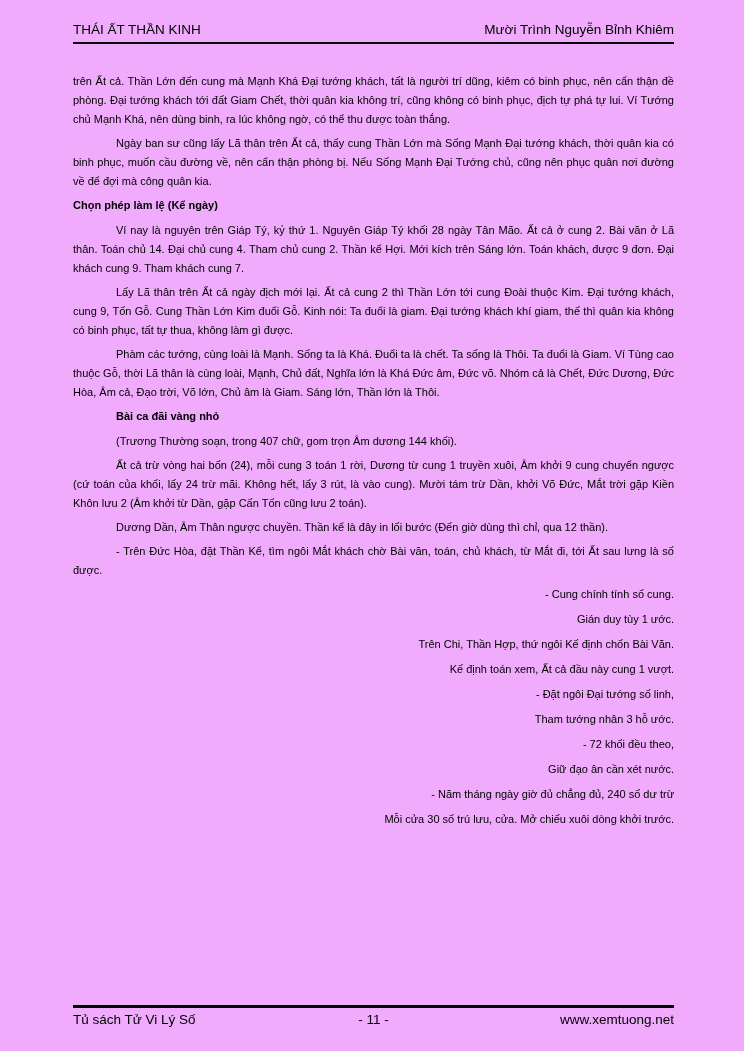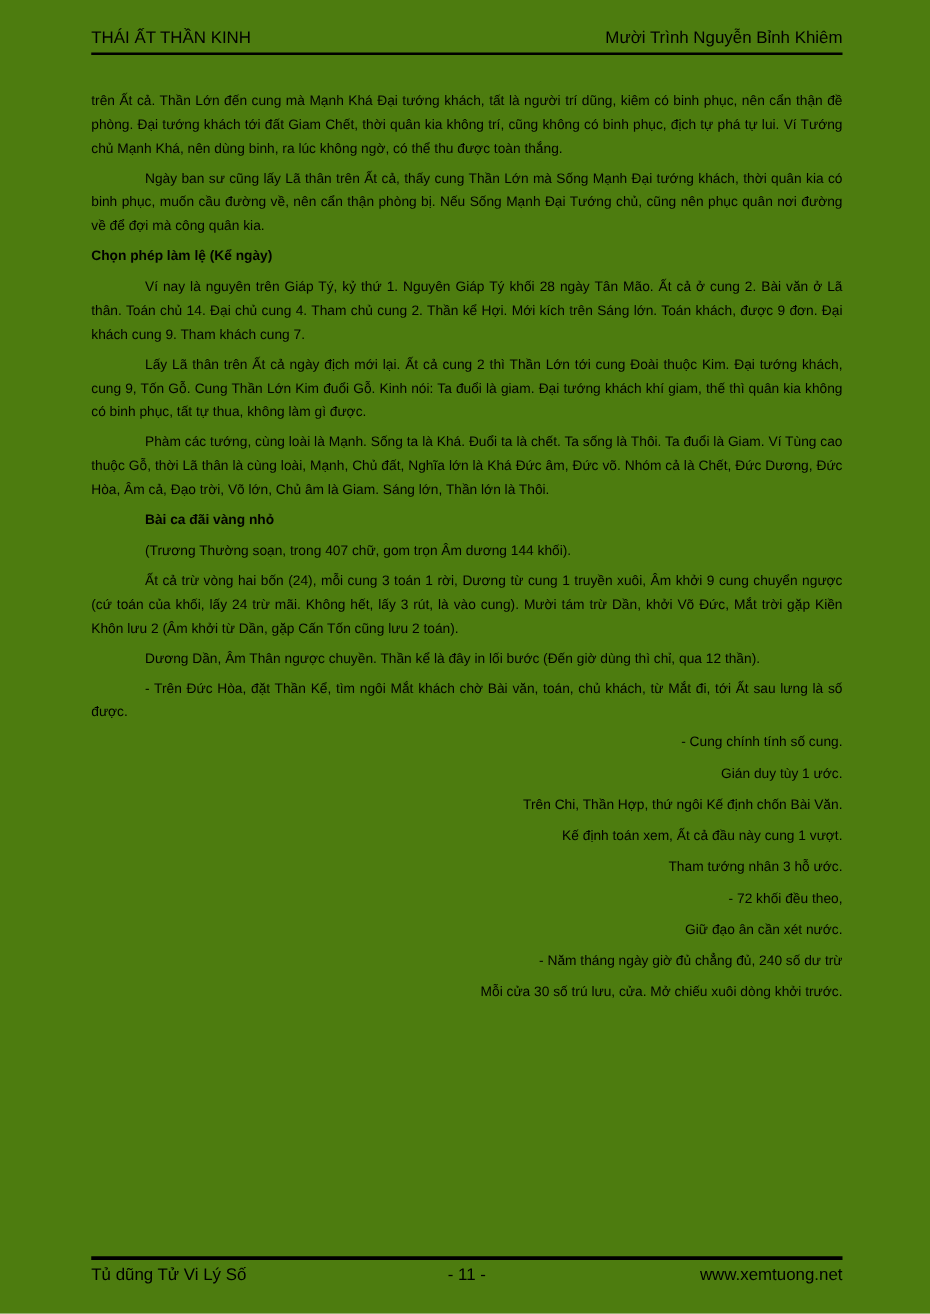--- a/index.html
+++ b/index.html
@@ -1,20 +1,20 @@
 <!DOCTYPE html>
 <html><head>
 <meta charset="utf-8">
 <style>
   html, body { margin: 0; padding: 0; background: #ffffff; }
   .page {
     width: 744px;
     height: 1051px;
     box-sizing: border-box;
-    background: #4d7c0f;
+    background: #f0abfc;
     color: #000000;
     font-family: "Liberation Sans", sans-serif;
     padding: 22px 70px 24px 73px;
     display: flex;
     flex-direction: column;
     overflow: hidden;
   }
   .running-header {
     display: flex;
     justify-content: space-between;
@@ -76,26 +76,27 @@
     <p>Phàm các tướng, cùng loài là Mạnh. Sống ta là Khá. Đuổi ta là chết. Ta sống là Thôi. Ta đuổi là Giam. Ví Tùng cao thuộc Gỗ, thời Lã thân là cùng loài, Mạnh, Chủ đất, Nghĩa lớn là Khá Đức âm, Đức võ. Nhóm cả là Chết, Đức Dương, Đức Hòa, Âm cả, Đạo trời, Võ lớn, Chủ âm là Giam. Sáng lớn, Thần lớn là Thôi.</p>
     <div class="heading indented">Bài ca đãi vàng nhỏ</div>
     <p>(Trương Thường soạn, trong 407 chữ, gom trọn Âm dương 144 khối).</p>
     <p>Ất cả trừ vòng hai bốn (24), mỗi cung 3 toán 1 rời, Dương từ cung 1 truyền xuôi, Âm khởi 9 cung chuyển ngược (cứ toán của khối, lấy 24 trừ mãi. Không hết, lấy 3 rút, là vào cung). Mười tám trừ Dần, khởi Võ Đức, Mắt trời gặp Kiền Khôn lưu 2 (Âm khởi từ Dần, gặp Cấn Tốn cũng lưu 2 toán).</p>
     <p>Dương Dần, Âm Thân ngược chuyền. Thần kể là đây in lối bước (Đến giờ dùng thì chỉ, qua 12 thần).</p>
     <p>- Trên Đức Hòa, đặt Thần Kể, tìm ngôi Mắt khách chờ Bài văn, toán, chủ khách, từ Mắt đi, tới Ất sau lưng là số được.</p>
     <p class="verse">- Cung chính tính số cung.</p>
     <p class="verse">Gián duy tùy 1 ước.</p>
     <p class="verse">Trên Chi, Thần Hợp, thứ ngôi Kế định chốn Bài Văn.</p>
     <p class="verse">Kế định toán xem, Ất cả đầu này cung 1 vượt.</p>
+    <p class="verse">- Đặt ngôi Đại tướng số linh,</p>
     <p class="verse">Tham tướng nhân 3 hỗ ước.</p>
     <p class="verse">- 72 khối đều theo,</p>
     <p class="verse">Giữ đạo ân cần xét nước.</p>
     <p class="verse">- Năm tháng ngày giờ đủ chẳng đủ, 240 số dư trừ</p>
     <p class="verse">Mỗi cửa 30 số trú lưu, cửa. Mở chiếu xuôi dòng khởi trước.</p>
   </div>
 
   <div class="running-footer">
-    <span class="left">Tủ dũng Tử Vi Lý Số</span>
+    <span class="left">Tủ sách Tử Vi Lý Số</span>
     <span class="mid">- 11 -</span>
     <span class="right"><span class="footer-link">www.xemtuong.net</span></span>
   </div>
 
 </div>
 
 </body></html>

